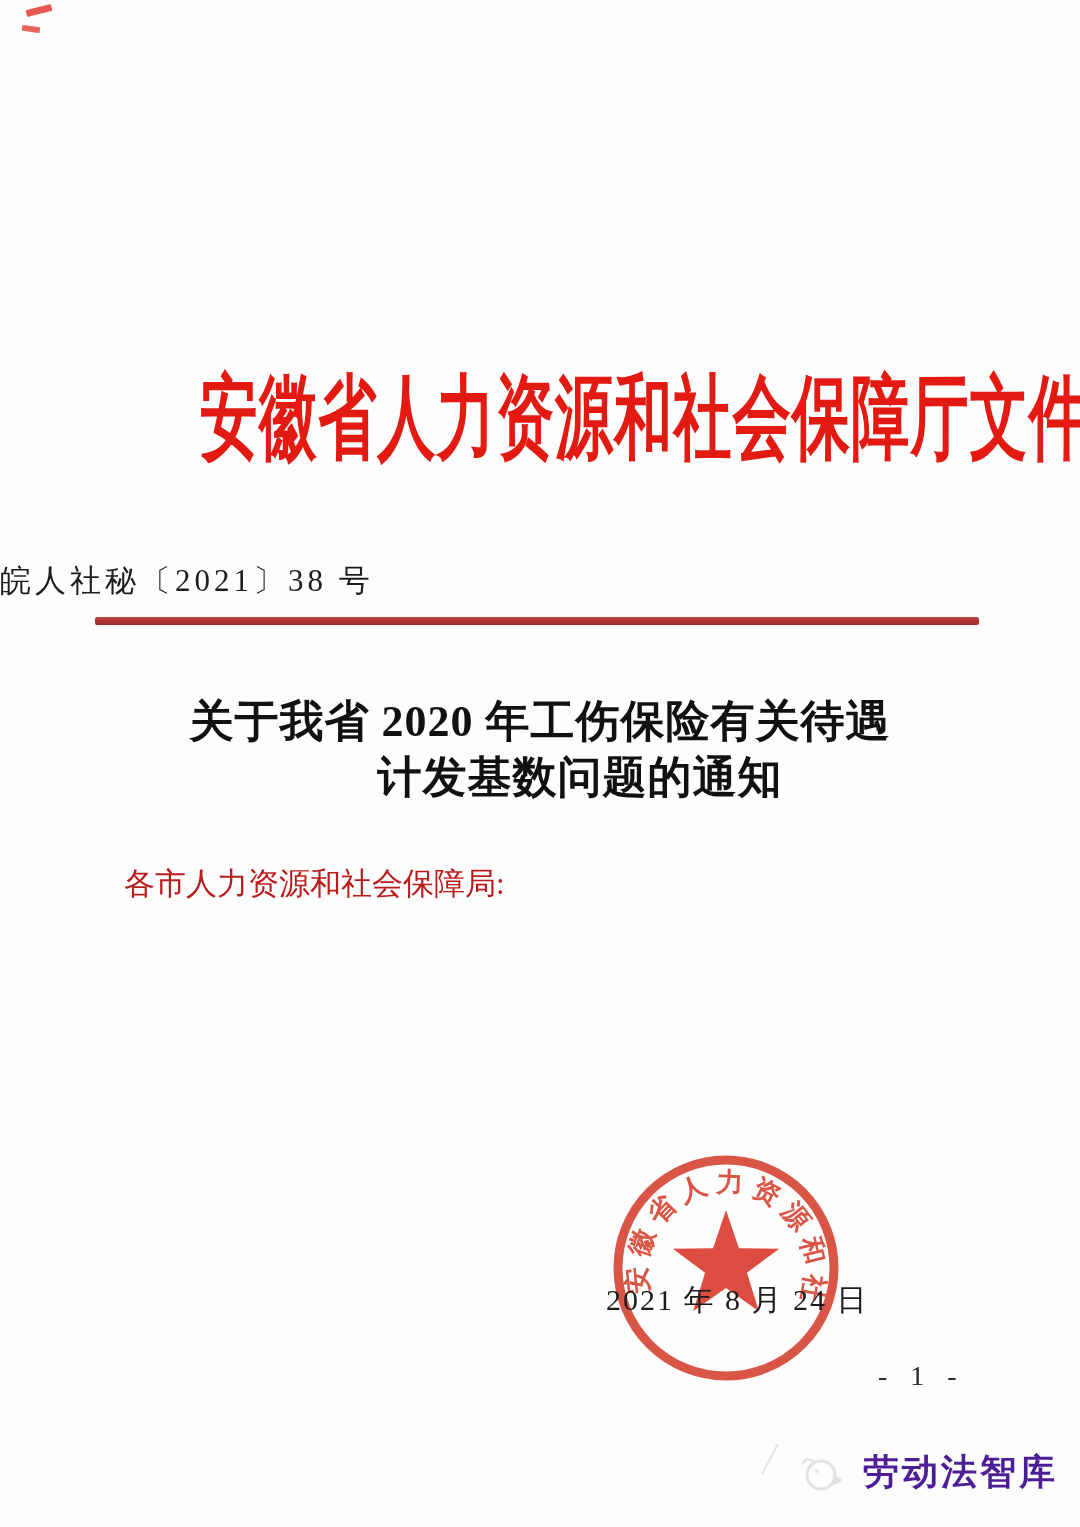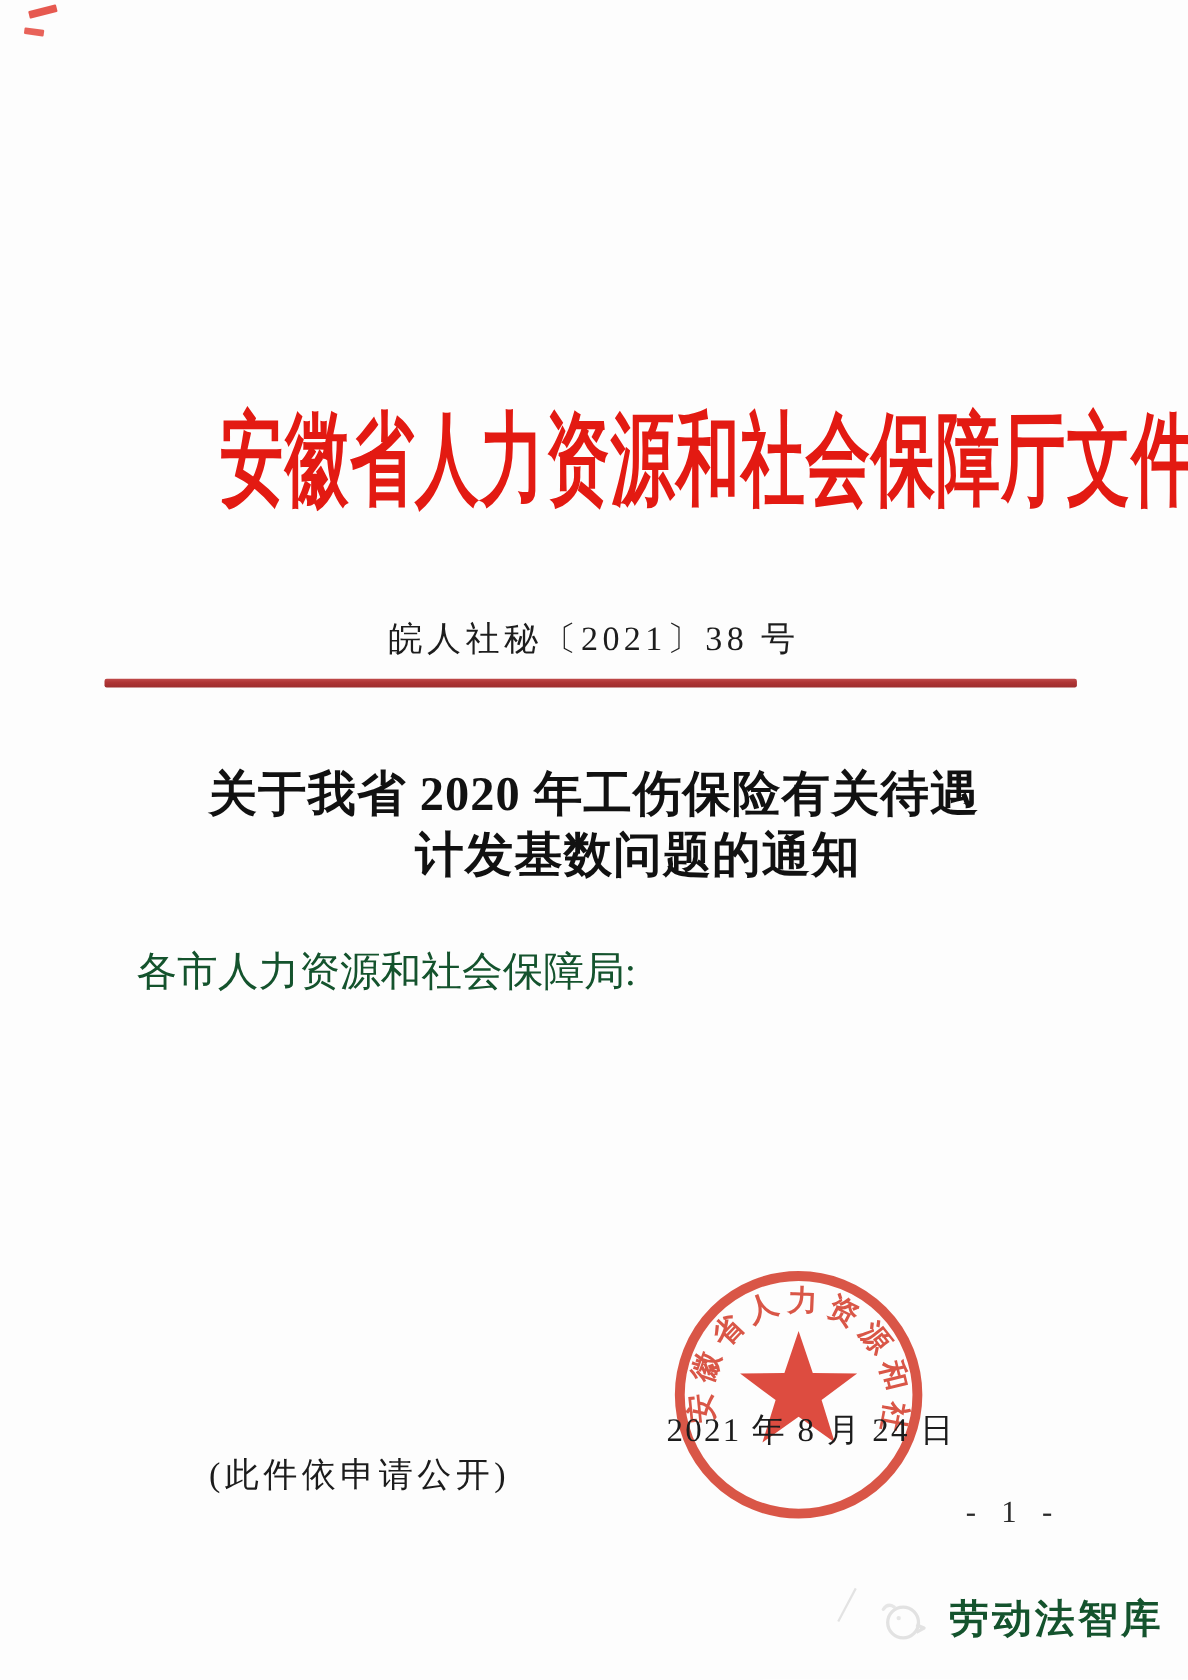--- a/index.html
+++ b/index.html
@@ -15,39 +15,39 @@
   .letterhead{
     position:absolute;top:362px;left:0;width:1080px;
     text-align:center;white-space:nowrap;
     font-size:92px;font-weight:bold;line-height:112px;
     transform:scaleX(0.63);transform-origin:center;
     letter-spacing:2px;
   }
   
   .docnum{
     position:absolute;top:560px;left:0;width:1080px;
-    text-align:center;font-size:31px;letter-spacing:4px;color:#1d1d1d;
+    font-size:31px;letter-spacing:4px;color:#1d1d1d;
   }
   
   .red-rule{
     position:absolute;top:617px;left:95px;width:884px;height:8px;
     border-radius:2px;
   }
   
   .title{
     position:absolute;left:0;width:1080px;text-align:center;
     font-weight:bold;font-size:44px;color:#111;letter-spacing:1px;
     white-space:nowrap;
   }
   .title.l1{top:692px;}
   .title.l2{top:748px;padding-left:40px;}
   
   .body-block{
     position:absolute;top:856px;left:124px;width:834px;
-    font-size:37px;line-height:55px;color:#14532d;
+    font-size:31px;line-height:55px;color:#b91c1c;
     text-align:justify;
   }
   .body-block p{margin:0;}
   .body-block p.para{text-indent:2em;}
   
   .seal{
     position:absolute;left:598px;top:1138px;width:256px;height:256px;
     pointer-events:none;
   }
   
@@ -63,21 +63,21 @@
   
   .pagenum{
     position:absolute;top:1360px;left:878px;
     font-size:28px;letter-spacing:8px;color:#2a2a2a;
     font-family:"Liberation Serif","DejaVu Serif",serif;
   }
   
   .watermark{
     position:absolute;top:1448px;right:22px;
     display:flex;align-items:center;gap:20px;
-    color:#14532d;font-size:36px;font-weight:bold;letter-spacing:3px;
+    color:#4c1d95;font-size:36px;font-weight:bold;letter-spacing:3px;
     font-family:"Liberation Sans","DejaVu Sans",sans-serif;
   }
   .watermark .slash{
     position:absolute;left:-28px;top:-6px;width:2px;height:34px;
     background:#e3e3e3;transform:rotate(28deg);
   }
   
   .corner-artifact{position:absolute;top:4px;left:20px;width:48px;height:42px;}
   .corner-artifact .m1,.corner-artifact .m2{
     position:absolute;background:#e23c31;border-radius:1px;
@@ -118,21 +118,20 @@
         </defs>
         <text font-size="27" fill="#d5402f" font-weight="bold" font-family="'Liberation Serif','DejaVu Serif',serif">
           <textPath href="#sealArc" startOffset="2" textLength="438" lengthAdjust="spacing">安徽省人力资源和社会保障厅</textPath>
         </text>
       </g>
     </svg>
   </div>
 
   <div class="doc-date">2021 年 8 月 24 日</div>
 
-  <div class="disclosure">(此件依申请公开)</div>
 
   <div class="pagenum">- 1 -</div>
 
   <div class="watermark">
     <span class="slash"></span>
     <svg width="46" height="40" viewBox="0 0 46 40">
       <circle cx="24" cy="22" r="14" fill="none" stroke="#e2e2e2" stroke-width="3"></circle>
       <path d="M6 10 Q10 4 16 8" fill="none" stroke="#e6e6e6" stroke-width="3" stroke-linecap="round"></path>
       <path d="M36 24 L43 27 L36 31" fill="none" stroke="#e2e2e2" stroke-width="3" stroke-linejoin="round"></path>
       <circle cx="20" cy="18" r="2" fill="#e6e6e6"></circle>

